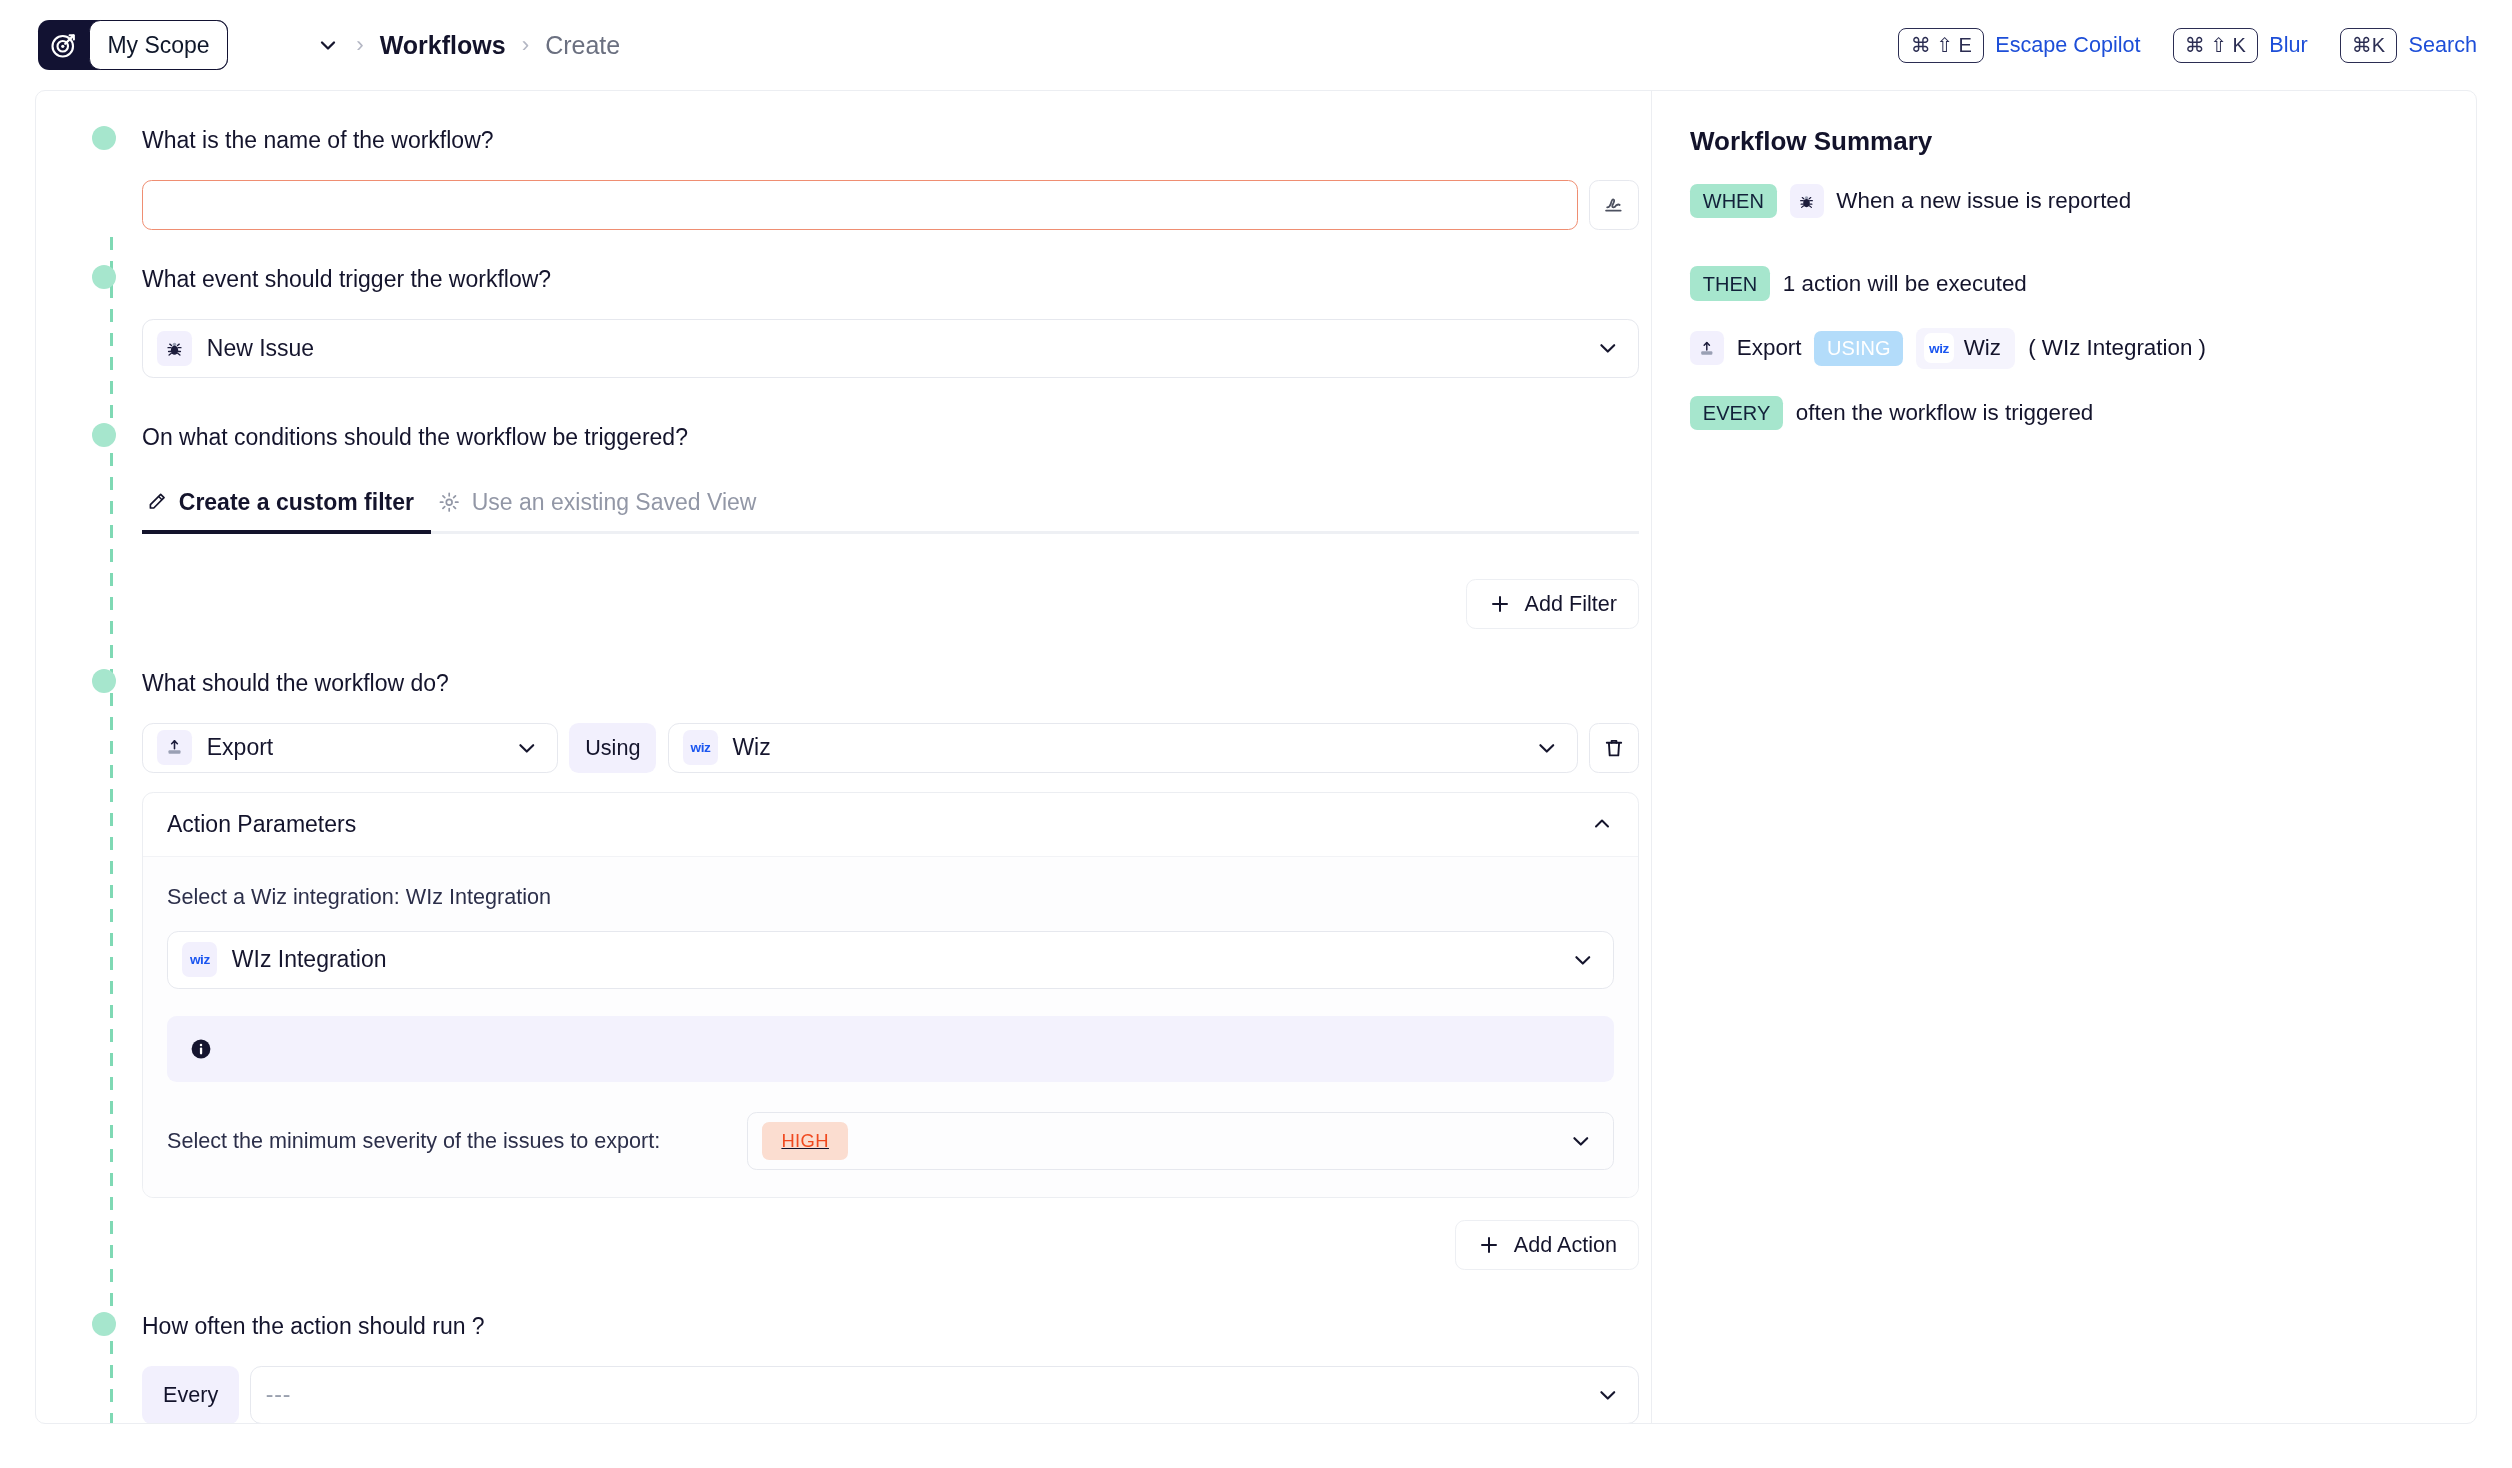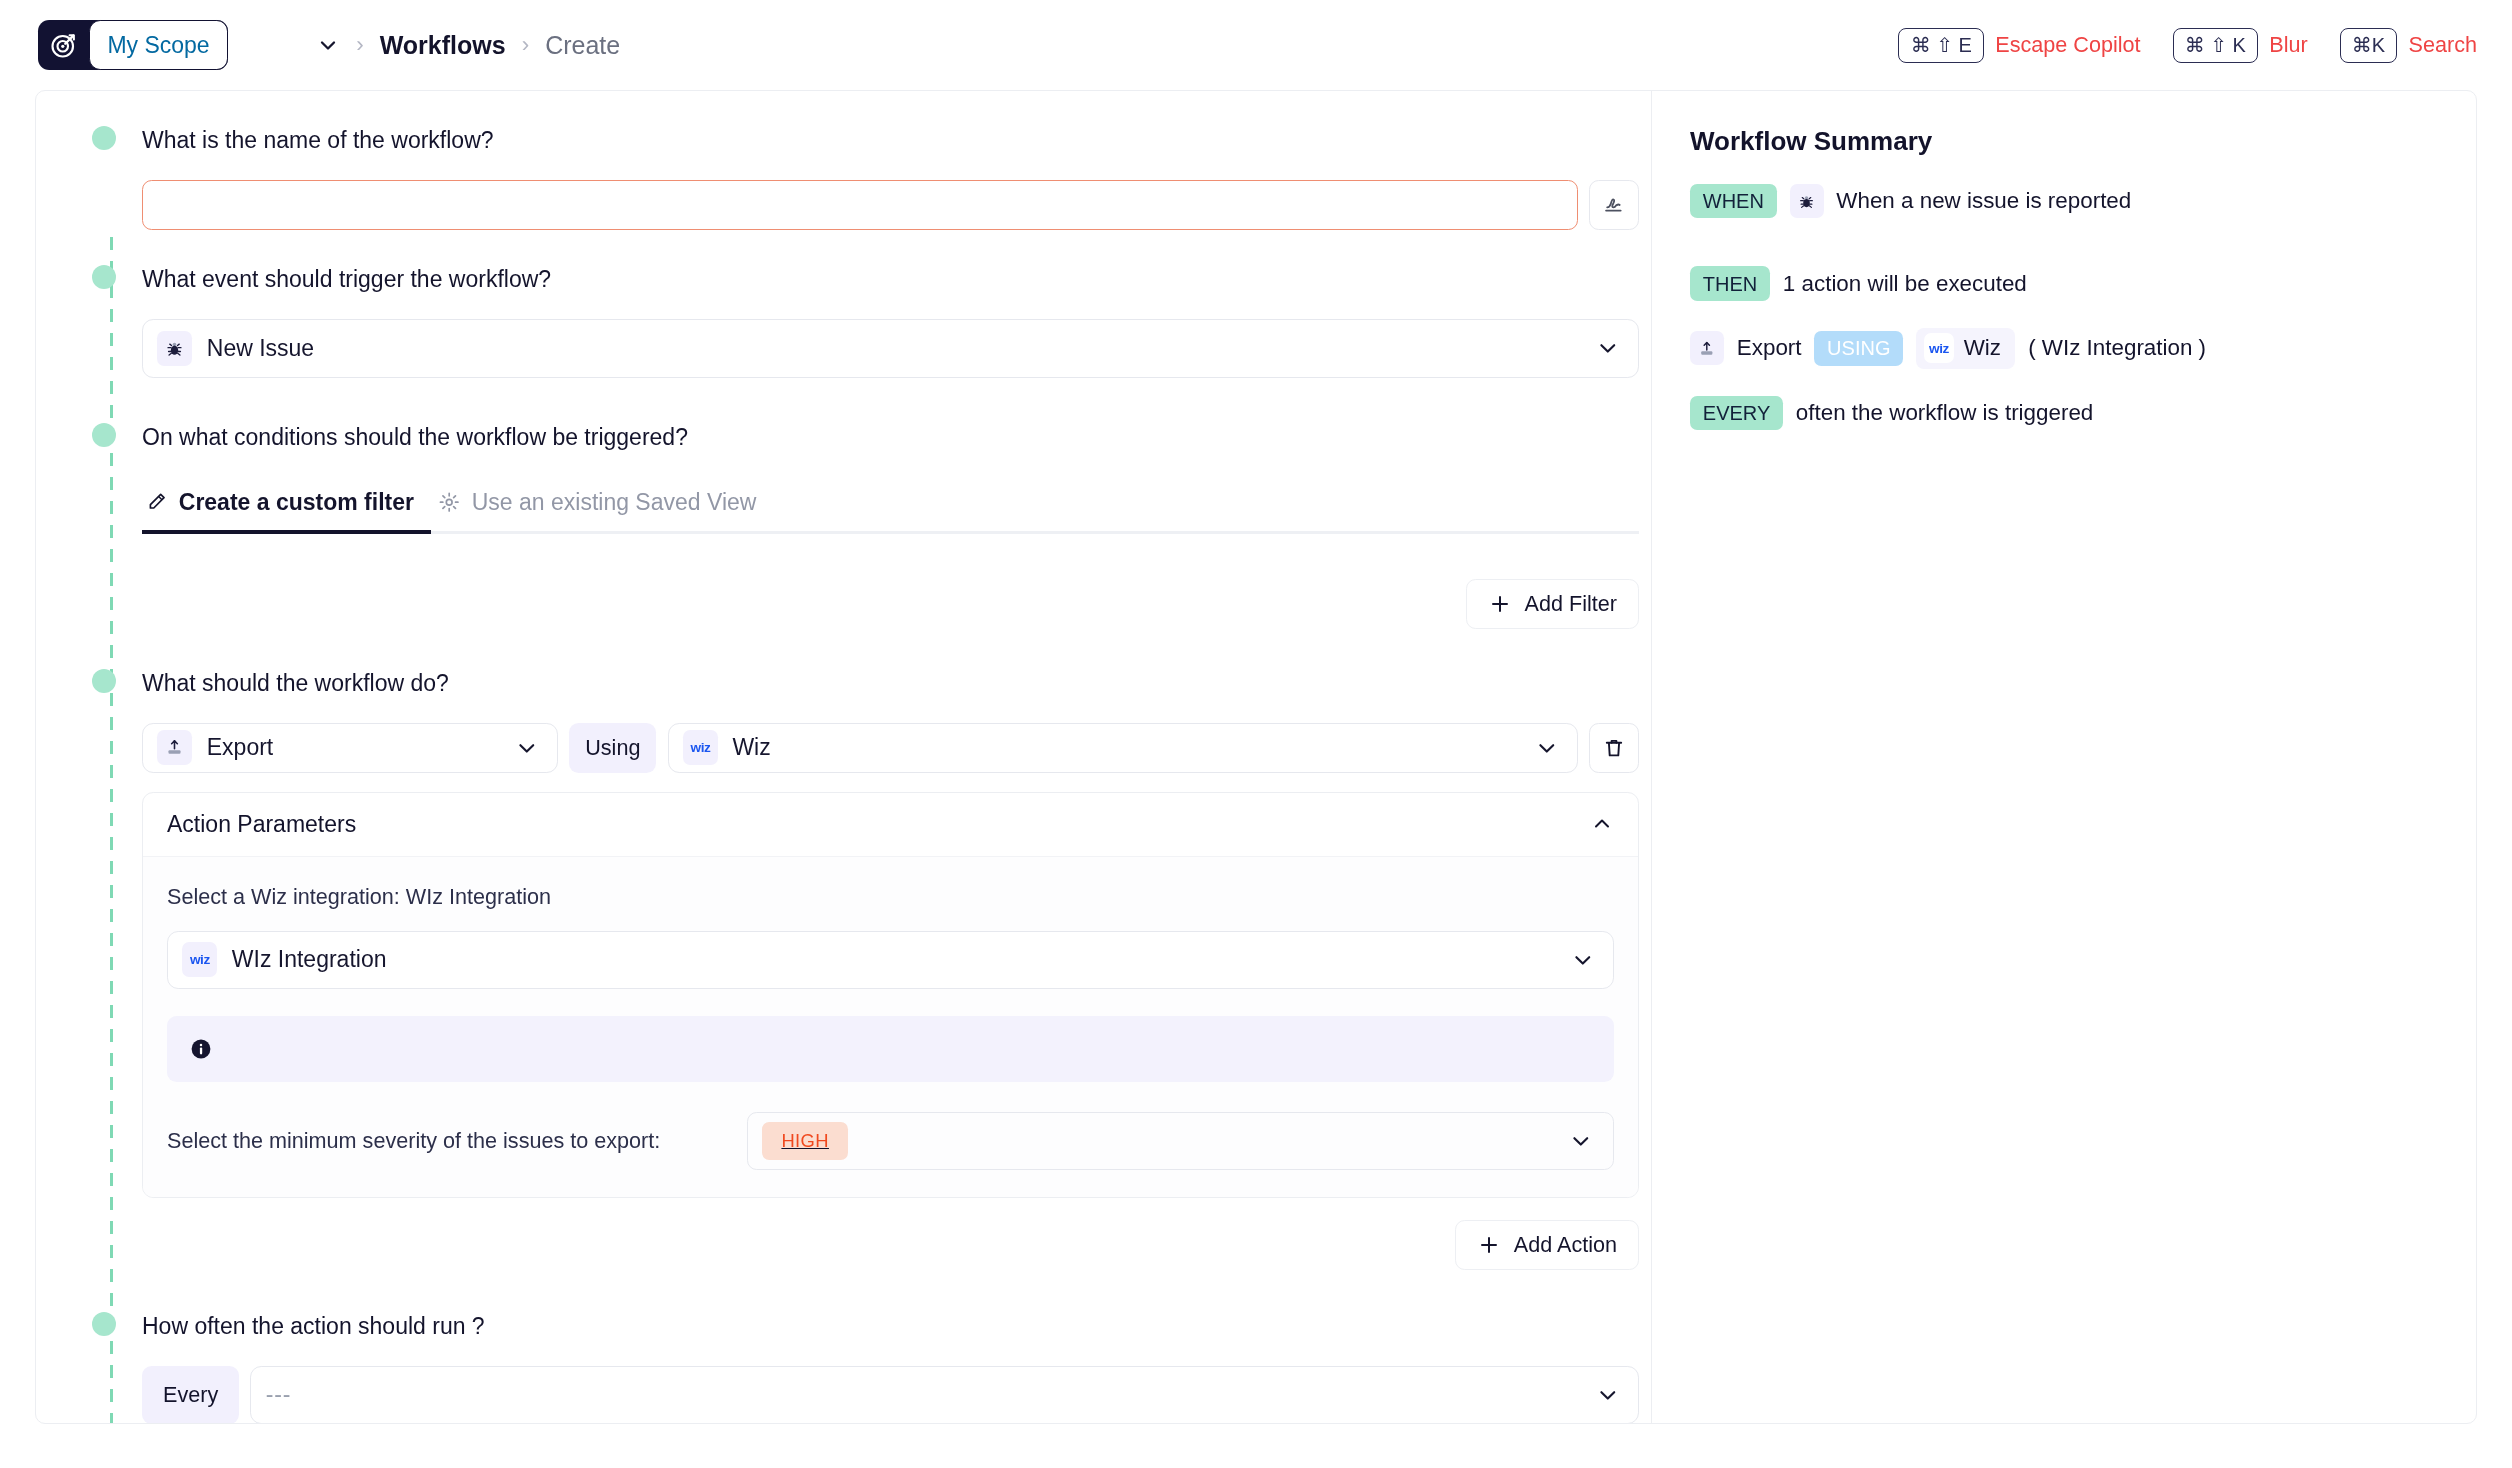--- a/index.html
+++ b/index.html
@@ -22,21 +22,21 @@
     display: flex; align-items: center;
     background: #121232;
     border-radius: 11.2px;
     height: 50px;
     padding: 0 0 0 11.2px;
     gap: 8px;
   }
   .scope-logo { width: 30px; height: 30px; display:block; }
   .scope-label {
     background: #ffffff;
-    color: #0369a1;
+    color: #0f172a;
     font-size: 23px;
     height: 50px;
     display: flex; align-items: center;
     padding: 0 17.6px;
     border-radius: 11.2px;
     border: 1.6px solid #121232;
     margin-left: 1.6px;
   }
   .breadcrumb {
     display: flex; align-items: center;
@@ -58,21 +58,21 @@
   .hk-group { display: flex; align-items: center; gap: 11.2px; margin-left: 17.6px; }
   .hk-key {
     border: 1.6px solid #2b2d52;
     border-radius: 8px;
     padding: 4px 11.2px;
     font-size: 20px;
     color: #2b2d52;
     white-space: nowrap;
     line-height: 1.25;
   }
-  .hk-text { color: #ef4444; }
+  .hk-text { color: #1d4ed8; }
 
   
   .card {
     margin: 0 35px;
     height: 1334px;
     border: 1.6px solid #eceef2;
     border-radius: 10px;
     background: #fff;
     display: flex;
     overflow: hidden;

